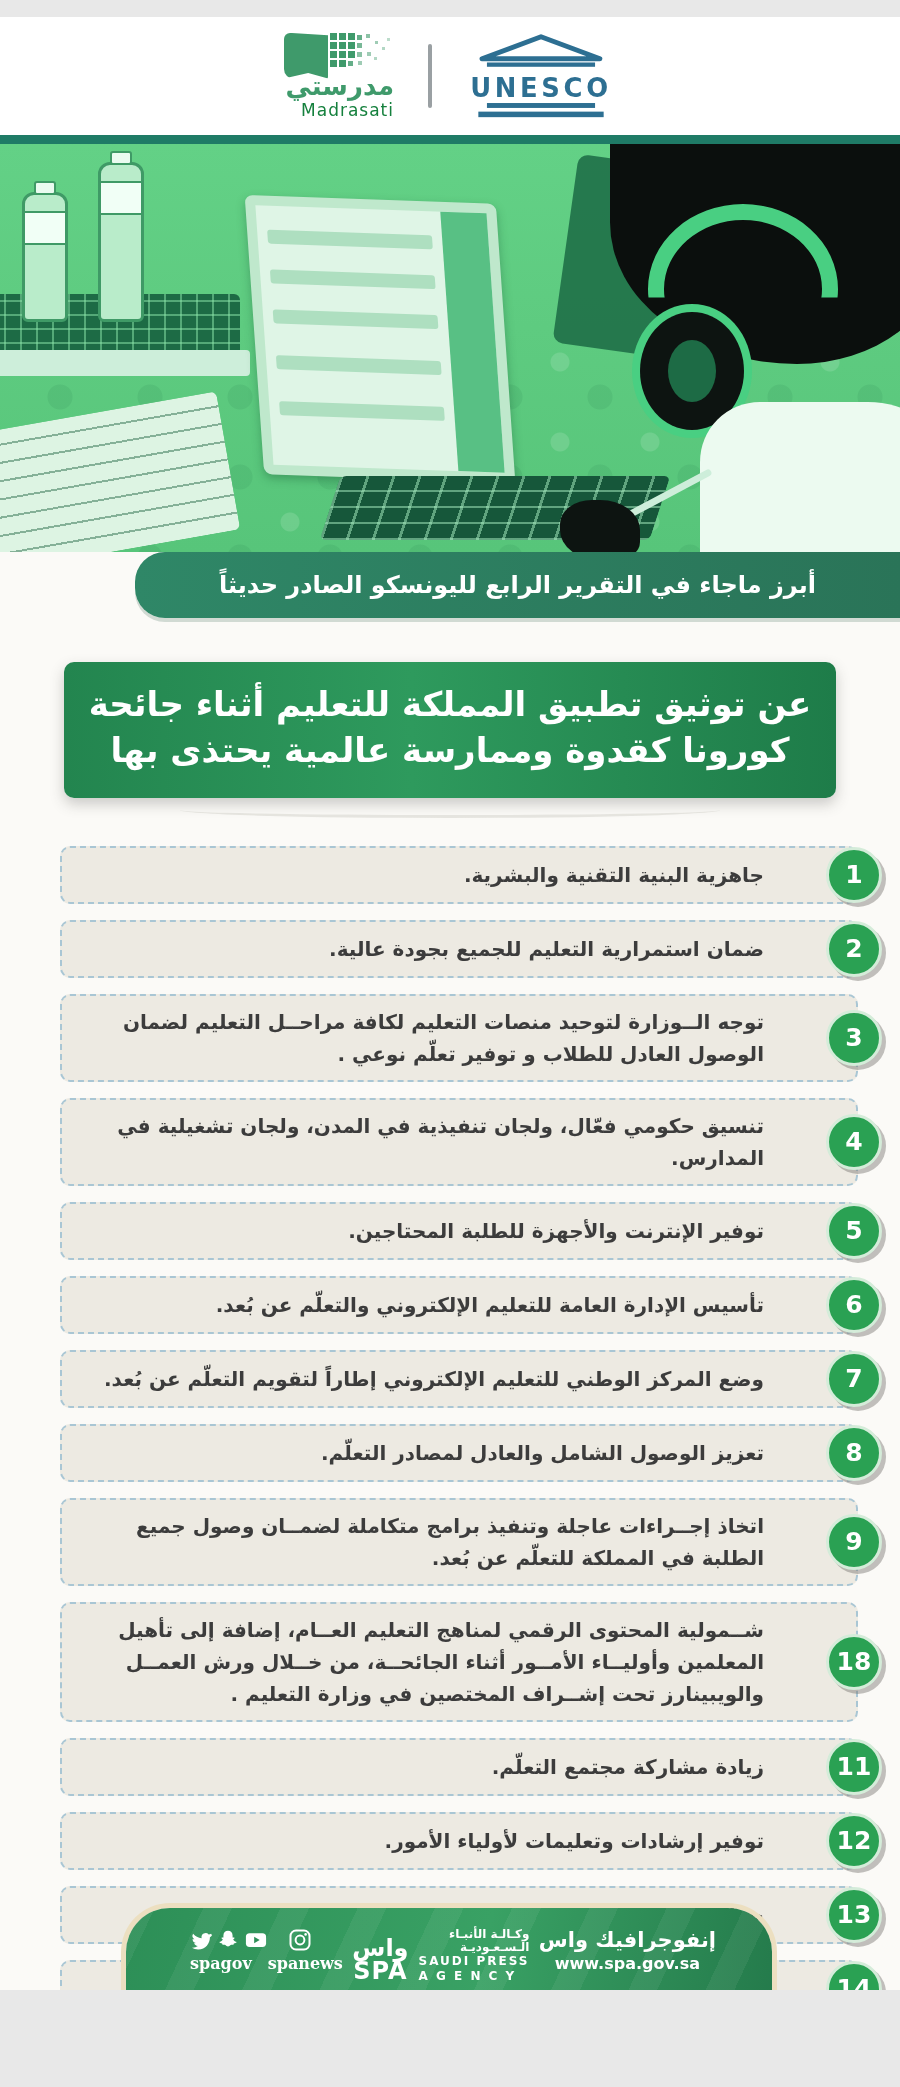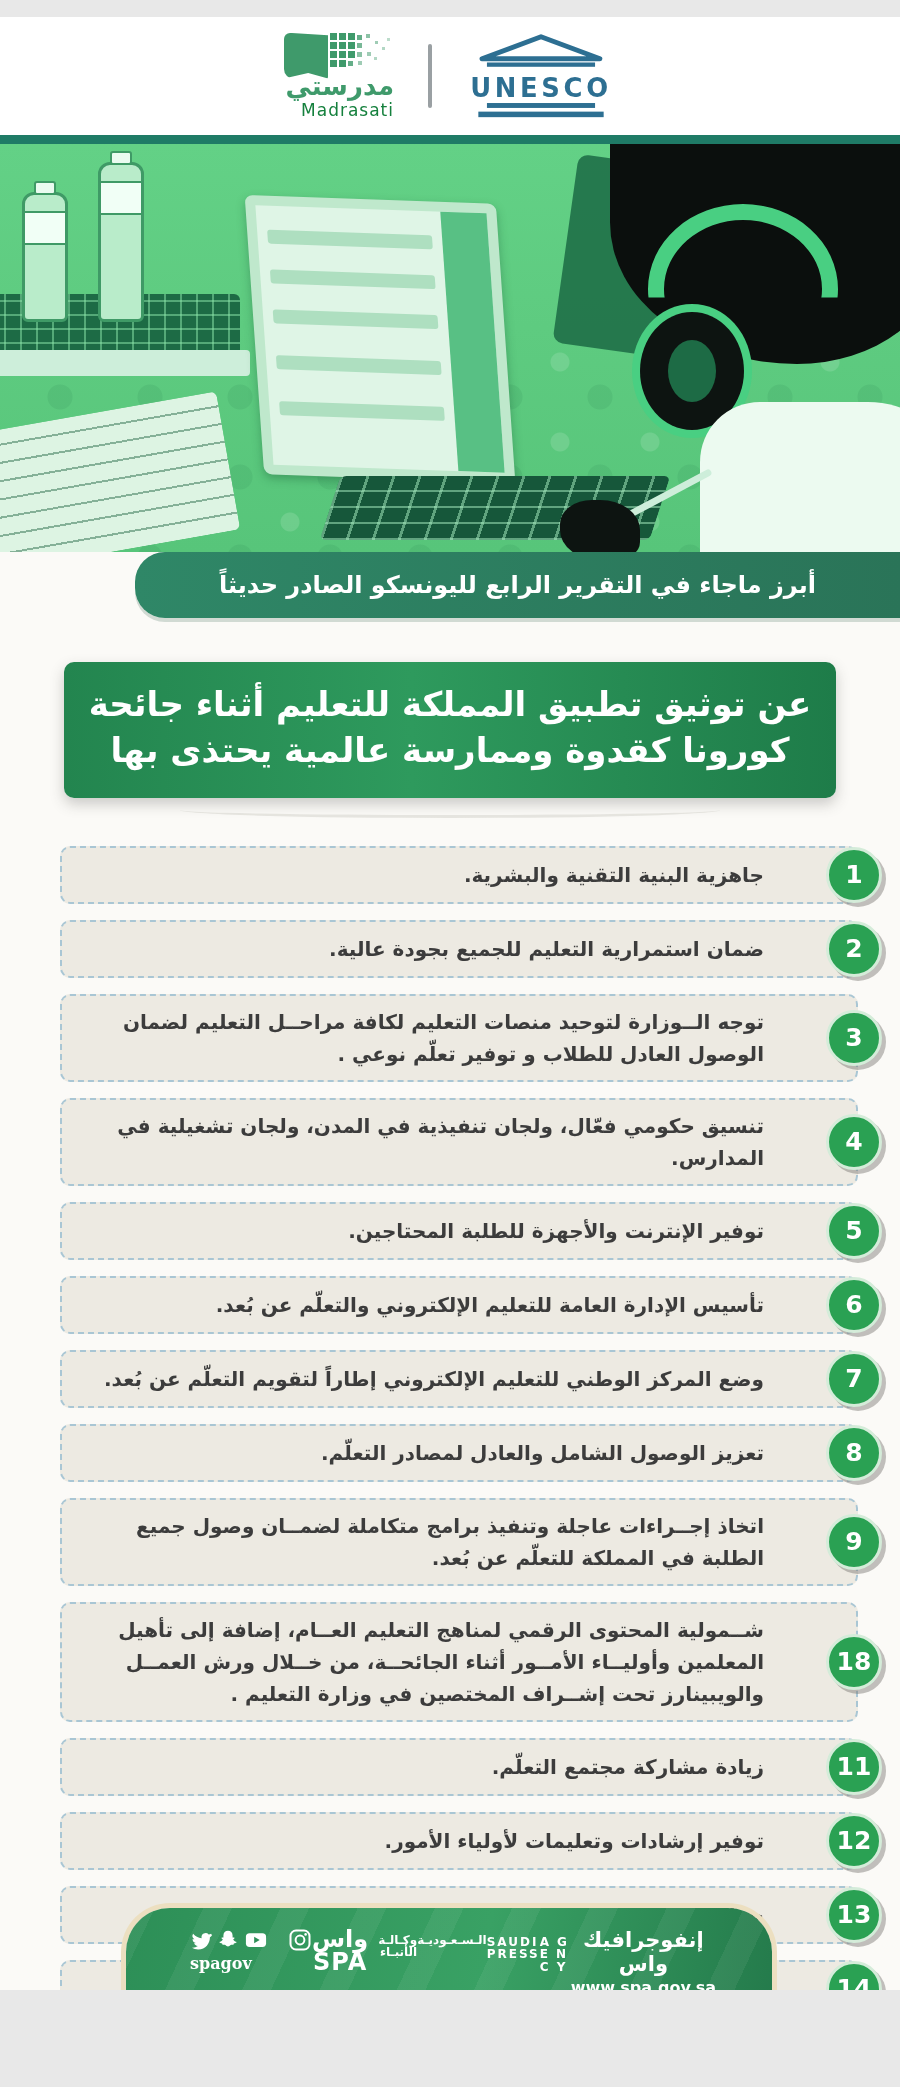--- a/index.html
+++ b/index.html
@@ -116,24 +116,24 @@
       repeating-linear-gradient(115deg, rgba(255,255,255,.06) 0 26px, transparent 26px 70px),
       linear-gradient(100deg,#2d8f57 0%, #39a164 55%, #247a4b 100%);
     border-radius:44px 44px 0 0;
     box-shadow:0 0 0 5px #ecdfc0;
     display:flex; align-items:flex-start; justify-content:space-between;
     padding:20px 56px 0 64px;
   }
   .social{ display:flex; flex-direction:column; gap:2px; }
   .social-rows{ display:flex; align-items:center; gap:20px; }
   .icon-trio{ display:flex; align-items:center; gap:5px; }
-  .social-labels{ display:flex; gap:16px; color:#ffffff; font-family:"DejaVu Serif", serif; font-weight:bold; font-size:16px;flex-direction:column; }
+  .social-labels{ display:flex; gap:16px; color:#ffffff; font-family:"DejaVu Serif", serif; font-weight:bold; font-size:16px; }
   .spa-logo{ display:flex; align-items:flex-end; gap:10px; color:#ffffff; }
   .spa-block{ font-weight:bold; font-size:24px; line-height:.95; letter-spacing:1px; text-align:center; }
-  .spa-names{ display:flex; flex-direction:row; line-height:1.05; }
+  .spa-names{ display:flex; flex-direction:column; line-height:1.05; }
   .spa-ar{ font-size:12px; font-weight:bold; direction:rtl; letter-spacing:1px; }
   .spa-en{ font-size:12px; font-weight:bold; letter-spacing:2px; margin-top:2px; }
   .footer-right{ text-align:center; color:#ffffff; direction:rtl; }
   .footer-right .l1{ font-weight:bold; font-size:21px;text-align:center; }
   .footer-right .l2{ font-weight:bold; font-size:16px; direction:ltr; margin-top:2px; }
   svg{ display:block; }
 </style>
 </head>
 <body>
 

